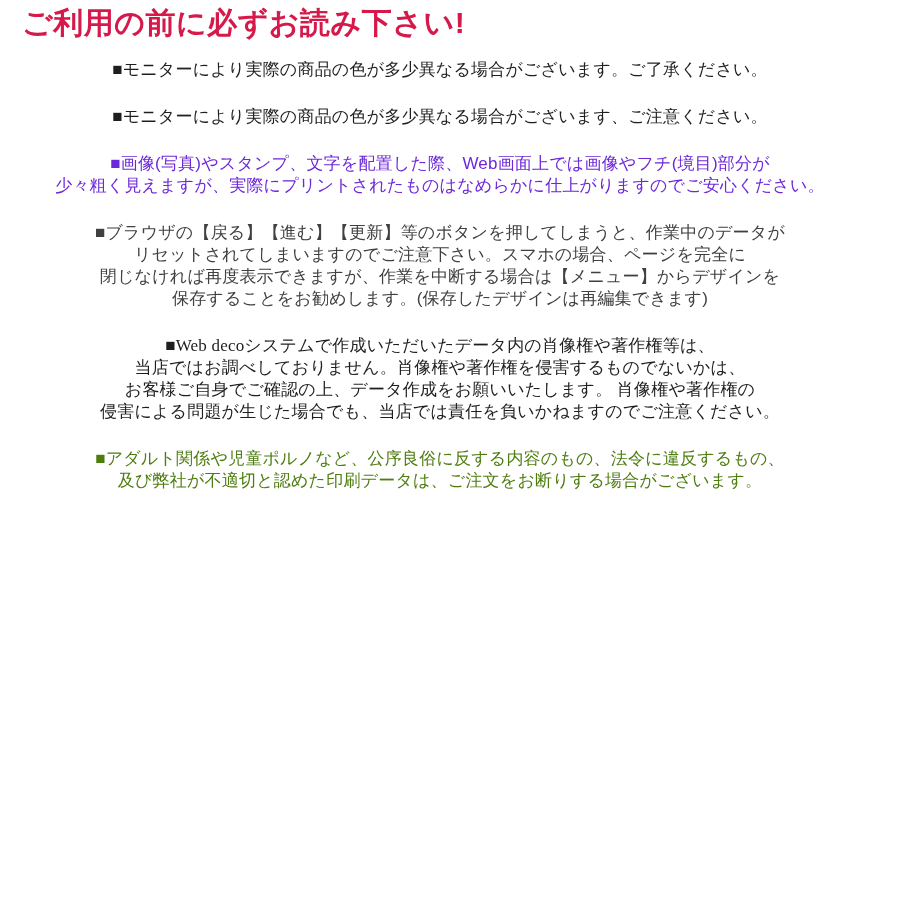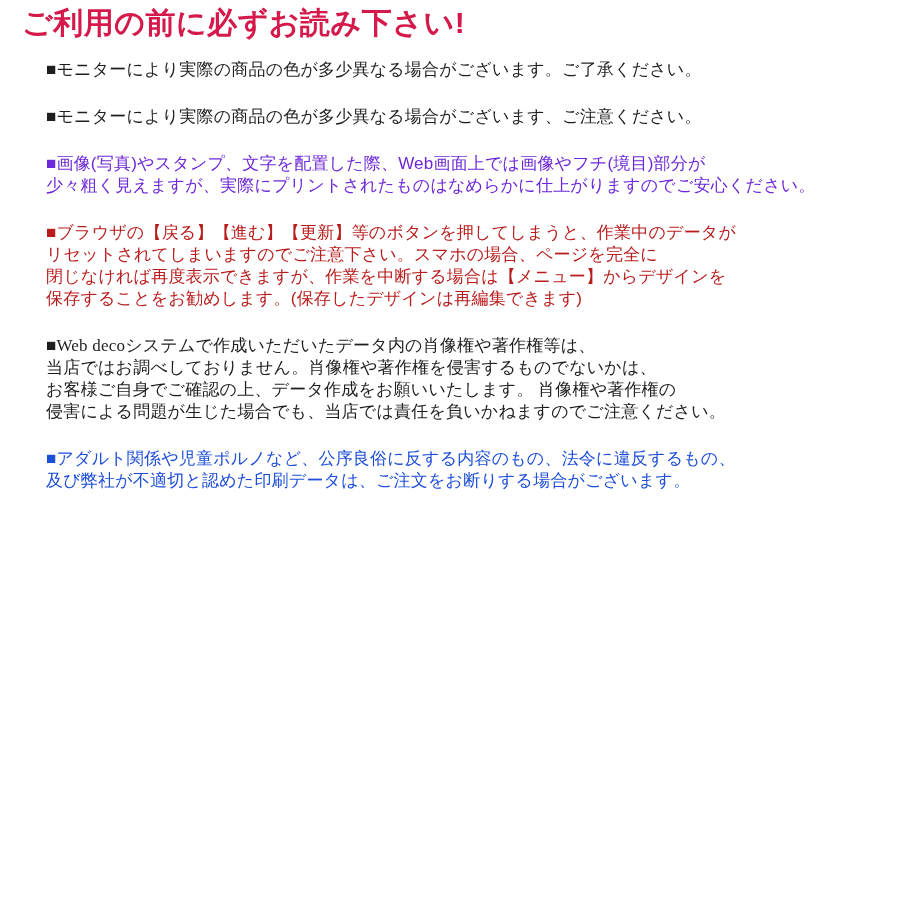--- a/index.html
+++ b/index.html
@@ -33,36 +33,37 @@
     margin-left: 46px;
     margin-right: 30px;
   }
   .notice {
     margin: 0 0 25px 0;
     font-size: 17px;
     line-height: 22px;
     white-space: pre-line;
     letter-spacing: 0.2px;
     color: #1e1e1e;
+    text-align: center;
   }
 </style>
 </head>
 <body>
 
 <div class="page">
   <h1 class="page-title" style="color: rgb(213, 25, 75);">ご利用の前に必ずお読み下さい!</h1>
   <div class="notices">
       <p class="notice" style="color: rgb(30, 30, 30);">■モニターにより実際の商品の色が多少異なる場合がございます。ご了承ください。</p>
       <p class="notice" style="color: rgb(30, 30, 30);">■モニターにより実際の商品の色が多少異なる場合がございます、ご注意ください。</p>
       <p class="notice" style="color: #6d28d9;">■画像(写真)やスタンプ、文字を配置した際、Web画面上では画像やフチ(境目)部分が
 少々粗く見えますが、実際にプリントされたものはなめらかに仕上がりますのでご安心ください。</p>
-      <p class="notice" style="color: #b91c1c;">■ブラウザの【戻る】【進む】【更新】等のボタンを押してしまうと、作業中のデータが
+      <p class="notice" style="color: #404040;">■ブラウザの【戻る】【進む】【更新】等のボタンを押してしまうと、作業中のデータが
 リセットされてしまいますのでご注意下さい。スマホの場合、ページを完全に
 閉じなければ再度表示できますが、作業を中断する場合は【メニュー】からデザインを
 保存することをお勧めします。(保存したデザインは再編集できます)</p>
       <p class="notice" style="color: rgb(30, 30, 30); font-family: Liberation Serif, serif;">■Web decoシステムで作成いただいたデータ内の肖像権や著作権等は、
 当店ではお調べしておりません。肖像権や著作権を侵害するものでないかは、
 お客様ご自身でご確認の上、データ作成をお願いいたします。 肖像権や著作権の
 侵害による問題が生じた場合でも、当店では責任を負いかねますのでご注意ください。</p>
-      <p class="notice" style="color: #1d4ed8; margin-top: 24px;">■アダルト関係や児童ポルノなど、公序良俗に反する内容のもの、法令に違反するもの、
+      <p class="notice" style="color: #4d7c0f; margin-top: 24px;">■アダルト関係や児童ポルノなど、公序良俗に反する内容のもの、法令に違反するもの、
 及び弊社が不適切と認めた印刷データは、ご注文をお断りする場合がございます。</p>
     </div>
 </div>
 
 </body></html>

